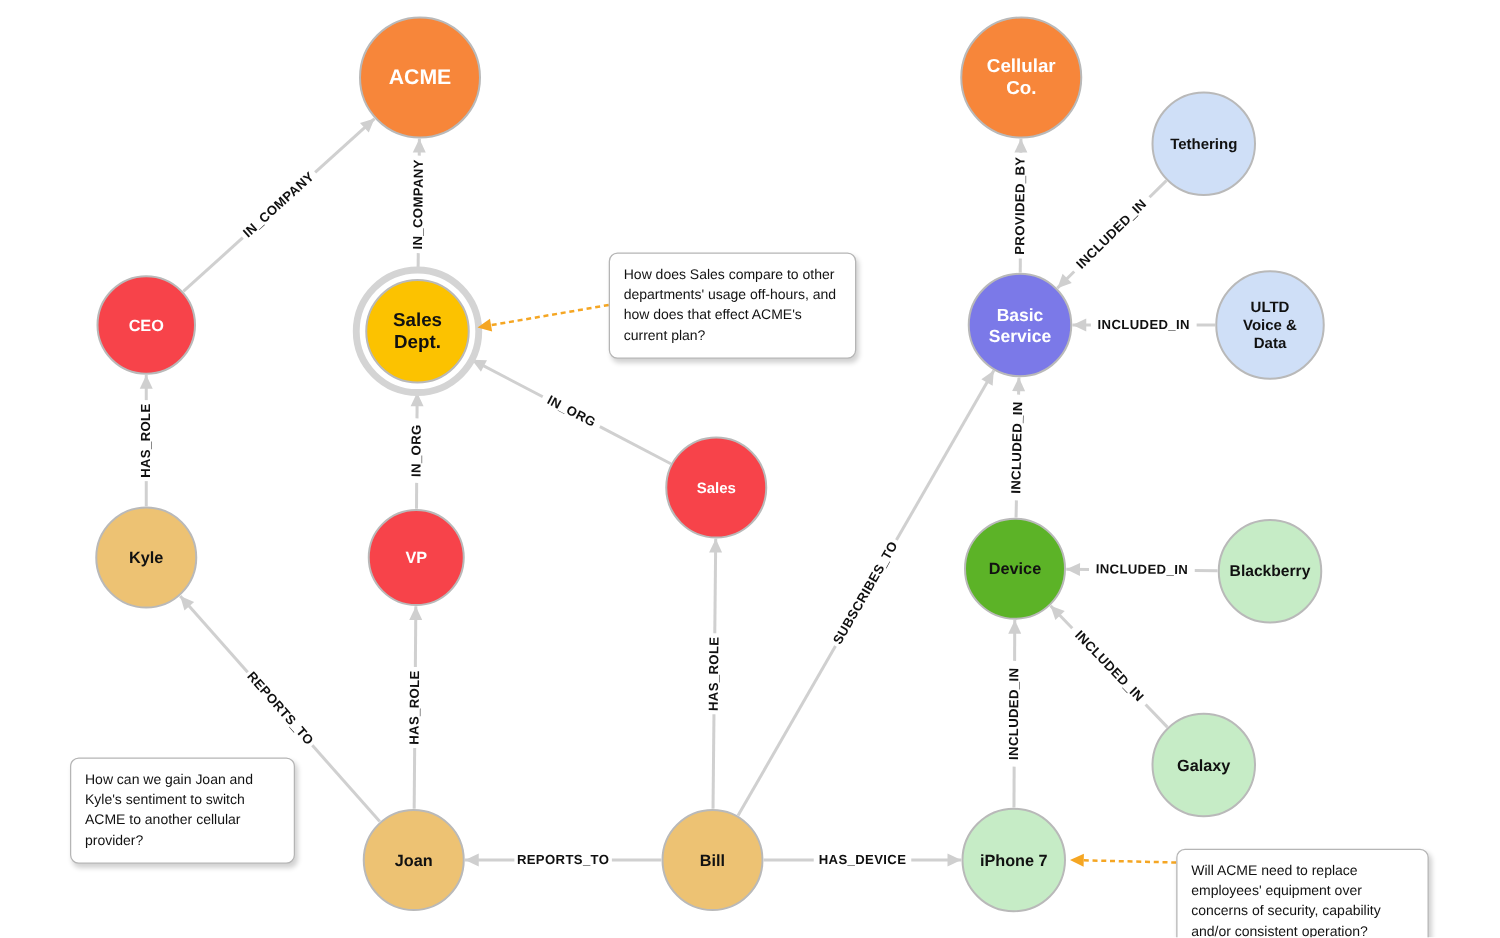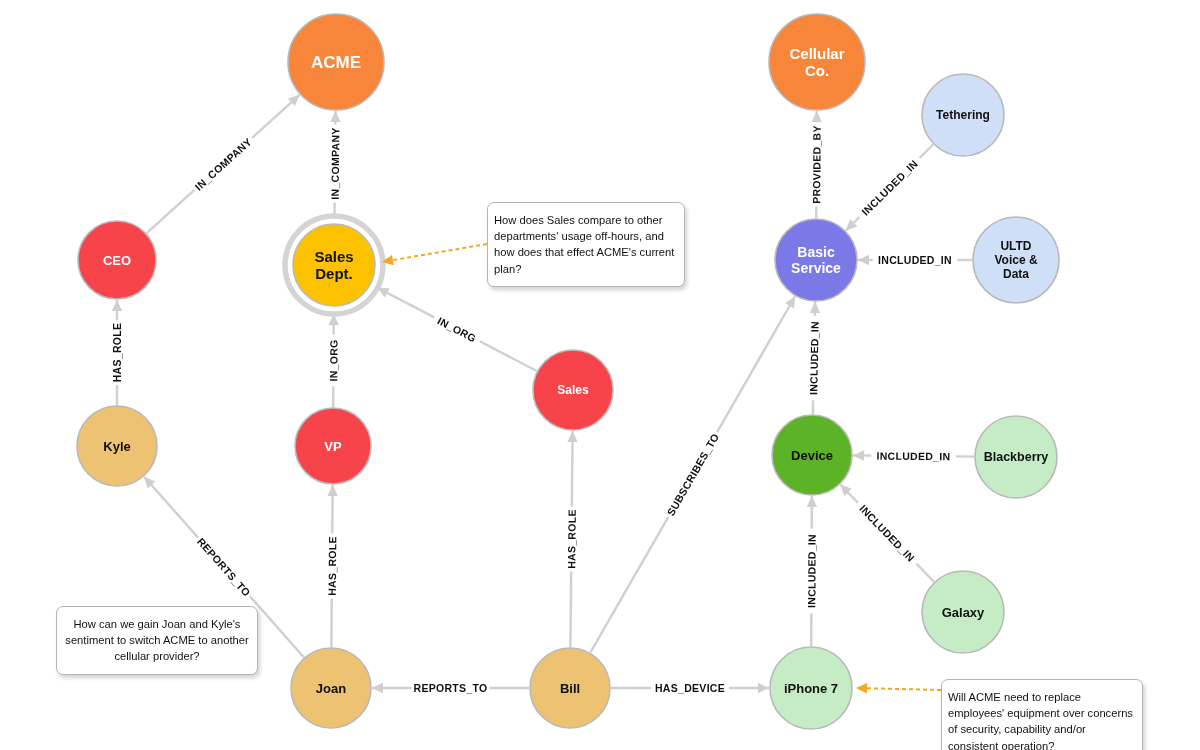--- a/index.html
+++ b/index.html
@@ -54,21 +54,21 @@
     text-anchor: middle;
     dominant-baseline: central;
     pointer-events: none;
   }
   .callout {
     position: absolute;
     background: #ffffff;
     border: 1px solid #b5b5b5;
     border-radius: 7px;
     box-shadow: 2px 3px 4px rgba(0,0,0,0.18);
-    padding: 9px 6px;
+    padding: 9px 11px;
     font-family: "Liberation Sans", sans-serif;
     font-size: 11.2px;
     line-height: 1.45;
     color: #111111;
     box-sizing: border-box;
   }
   .callout-connector {
     stroke: #f5a623;
     stroke-width: 2;
     stroke-dasharray: 4 3;
@@ -267,16 +267,16 @@
       </g>
     <g id="callout-connectors-layer">
         <line x1="487" y1="244" x2="389.8849780385061" y2="260.64828947911326" class="callout-connector"></line>
         <polygon points="382,262 391.9632329643696,255.01616230875175 393.72045664152233,265.2666337588097" class="callout-arrow"></polygon>
         <line x1="941" y1="690" x2="863.9977863862332" y2="688.1881832090878" class="callout-connector"></line>
         <polygon points="856,688 867.1192753669777,683.0601907614441 866.8746371951636,693.4573130635474" class="callout-arrow"></polygon>
       </g>
   </svg>
   <div id="callouts-layer">
       <div class="callout" style="left: 487px; top: 202px; width: 198px;"><span>How does Sales compare to other departments' usage off-hours, and how does that effect ACME's current plan?</span></div>
-      <div class="callout" style="left: 56px; top: 606px; width: 202px; text-align: center;"><span>How can we gain Joan and Kyle's sentiment to switch ACME to another cellular provider?</span></div>
+      <div class="callout" style="left: 56px; top: 606px; width: 180px;"><span>How can we gain Joan and Kyle's sentiment to switch ACME to another cellular provider?</span></div>
       <div class="callout" style="left: 941px; top: 679px; width: 202px;"><span>Will ACME need to replace employees' equipment over concerns of security, capability and/or consistent operation?</span></div>
     </div>
 </div>
 
 </body></html>

